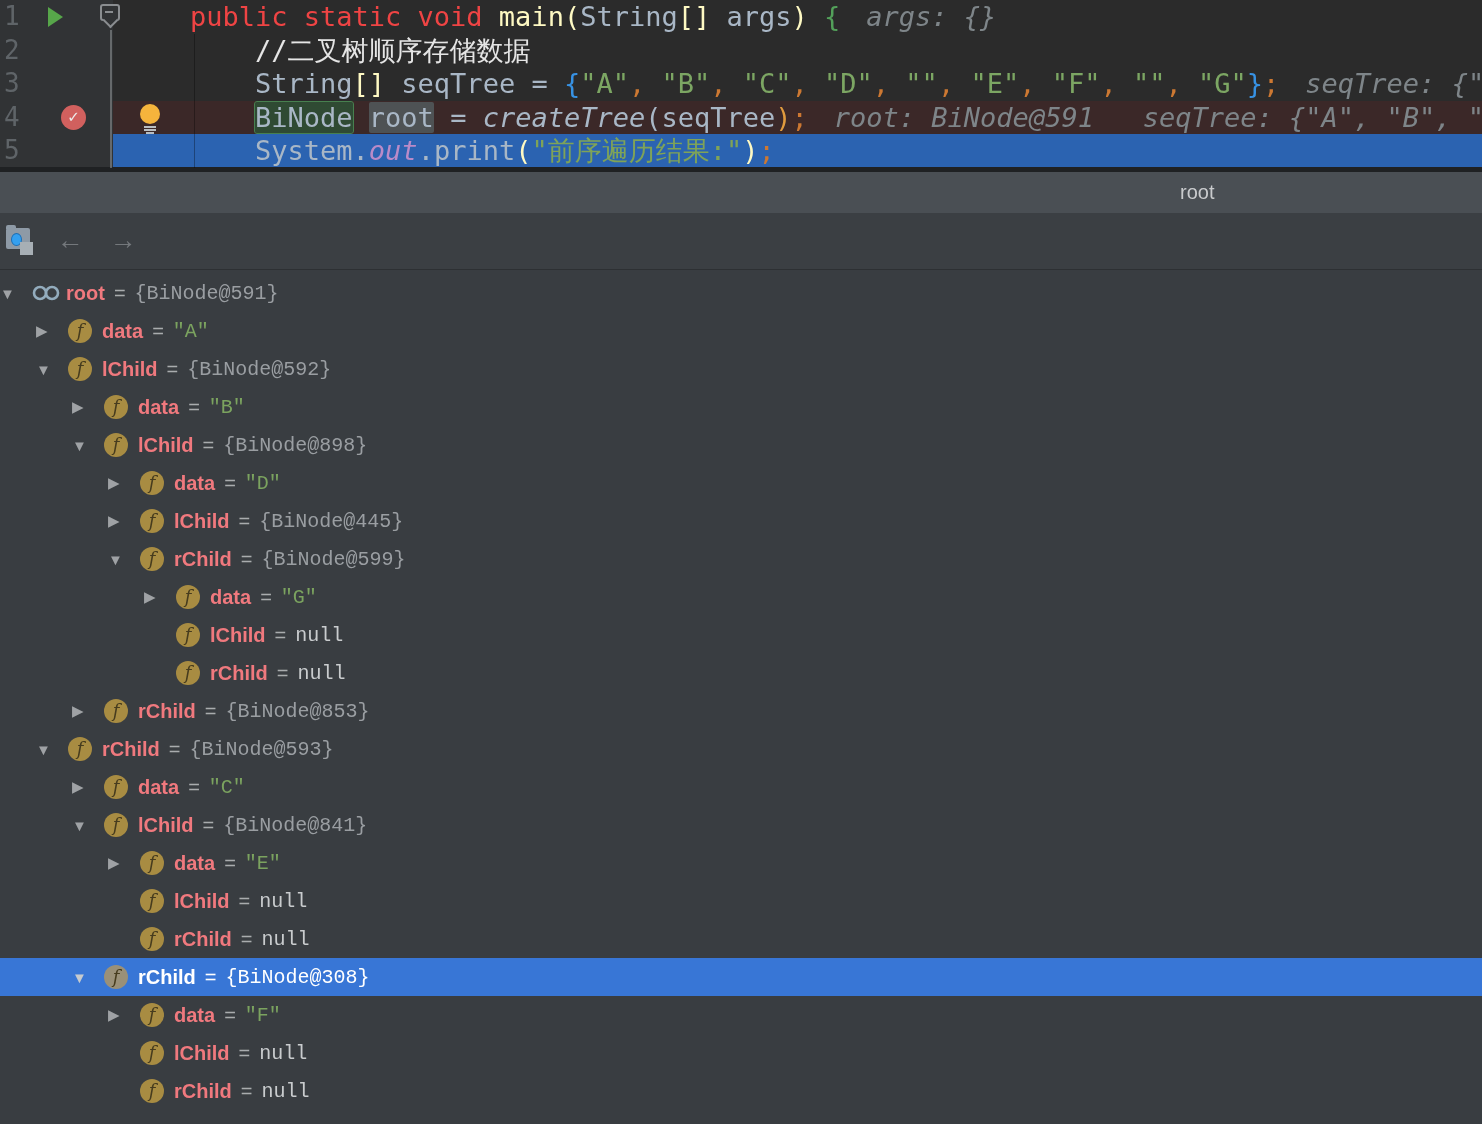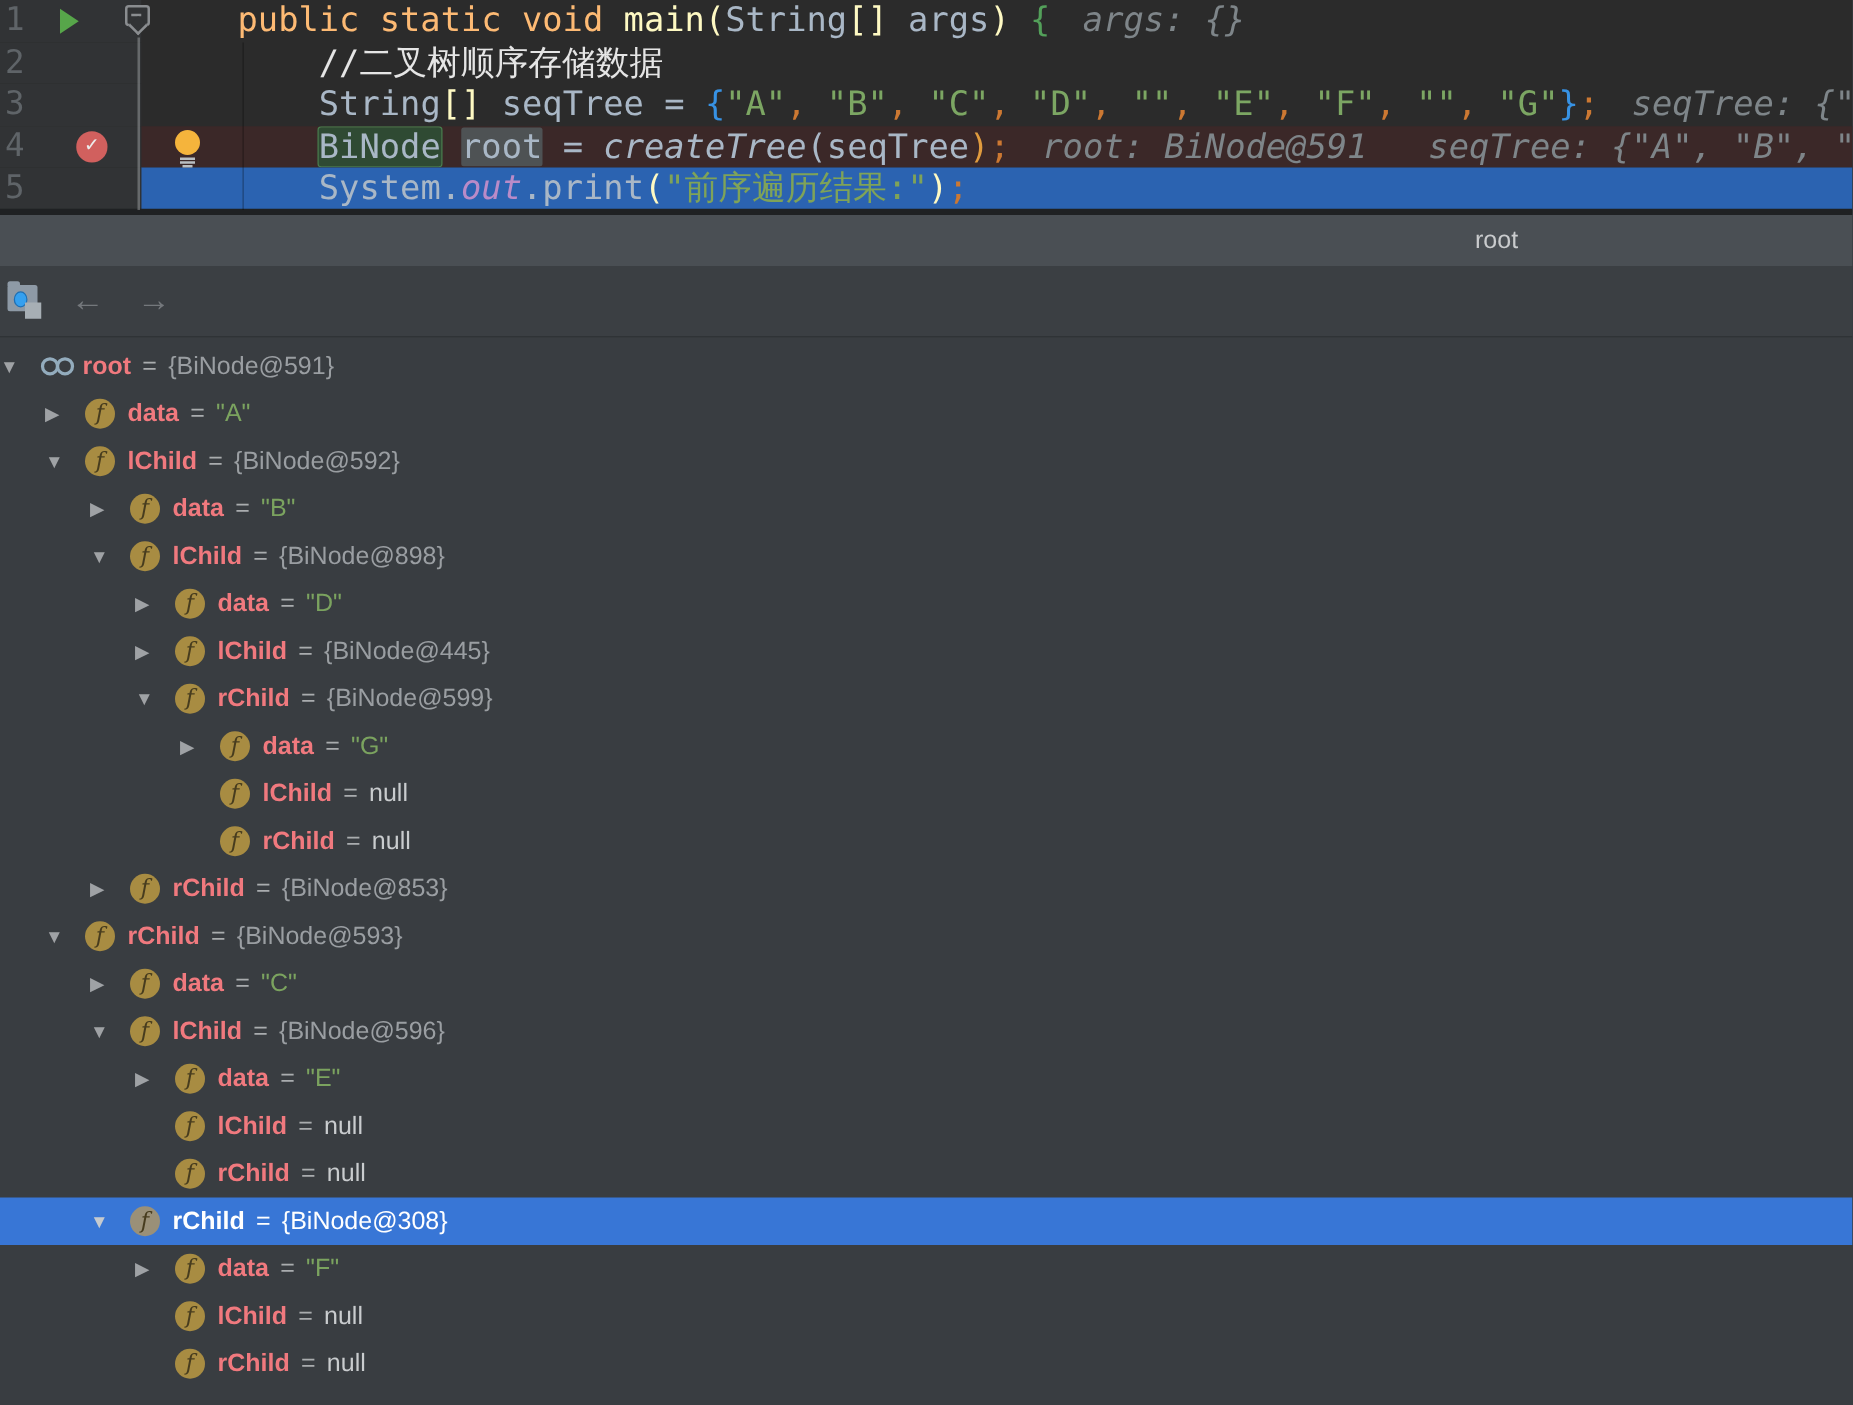--- a/index.html
+++ b/index.html
@@ -10,21 +10,21 @@
   
   #editor { position:absolute; left:0; top:0; width:1482px; height:168px; background:#2B2B2B; }
   .line { position:relative; width:100%; height:33.5px; display:flex; }
   .gutter { position:relative; width:113px; flex:0 0 113px; background:#313335; }
   .lnum { position:absolute; left:4px; top:0; font-family:"DejaVu Sans Mono",monospace;
           font-size:26px; line-height:33.5px; color:#5F6468; }
   .code { flex:1 1 auto; padding-left:77px; font-family:"DejaVu Sans Mono",monospace;
           font-size:27px; line-height:33.5px; white-space:pre; overflow:hidden; }
   .line.bg-break .code { background:#3B2828; }
   .line.bg-exec  .code { background:#2B63B1; }
-  .c-kw{color:#fdba74} .c-plain{color:#A9B7C6} .c-gold{color:#fef9c3} .c-gold2{color:#E09B3E}
+  .c-kw{color:#ef4444} .c-plain{color:#A9B7C6} .c-gold{color:#fef9c3} .c-gold2{color:#E09B3E}
   .c-greenbr{color:#53A05A} .c-bluebr{color:#3792E4} .c-str{color:#7CA663} .c-str5{color:#7FA358}
   .c-orange{color:#CC7832} .c-comment{color:#e5e5e5}
   .c-method{color:#A9B7C6; font-style:italic} .c-sfield{color:#B98BC8; font-style:italic}
   .hl-green{background:#2F4A33; outline:1.5px solid #47804F; border-radius:2px;}
   .hl-gray{background:#4E5254; border-radius:2px;}
   .hint{color:#7E8589; font-style:italic; margin-left:26px;text-align:right;}
 
   .run-arrow { position:absolute; left:48px; top:7px; width:0; height:0;
                border-left:15px solid #57A64A; border-top:10px solid transparent;
                border-bottom:10px solid transparent; }
@@ -78,21 +78,21 @@
   .arrow { flex:0 0 18px; width:18px; font-size:15px; color:#9FA2A5; text-align:left;
            margin-right:14px; }
   .trow.sel .arrow { color:#C6CACE; }
   .ficon { flex:0 0 24px; width:24px; height:24px; border-radius:50%; background:#A88C42;
            color:#473C1E; font-family:"DejaVu Serif",serif; font-style:italic; font-size:18px;
            text-align:center; line-height:23px; margin-right:10px; }
   .trow.sel .ficon { background:#9A9078; }
   .wicon { flex:0 0 28px; width:28px; height:18px; margin-right:6px; }
   .tname { font-size:20px; font-weight:bold; color:#F0797E; margin-right:9px; }
   .teq { font-size:20px; color:#A9ACAE; margin-right:9px; }
-  .tval { font-size:20px; }
+  .tval { font-size:20px;font-family:Liberation Mono, monospace; }
   .tval.v-obj { color:#9A9EA2; } .tval.v-str { color:#7BA35F; } .tval.v-null { color:#C9CCCE; }
   .trow.sel .tname,.trow.sel .teq,.trow.sel .tval { color:#FFFFFF; }
 </style>
 </head>
 <body>
 
 <div id="stage">
 
   <div id="editor">
       <div class="line">
@@ -269,21 +269,21 @@
         <span class="tname">data</span>
         <span class="teq">=</span>
         <span class="tval v-str">"C"</span>
       </div>
       <div class="trow">
         <span class="tpad" style="width: 72px;"></span>
         <span class="arrow">▼</span>
         <span class="ficon">f</span>
         <span class="tname">lChild</span>
         <span class="teq">=</span>
-        <span class="tval v-obj">{BiNode@596}</span>
+        <span class="tval v-obj">{BiNode@841}</span>
       </div>
       <div class="trow">
         <span class="tpad" style="width: 108px;"></span>
         <span class="arrow">▶</span>
         <span class="ficon">f</span>
         <span class="tname">data</span>
         <span class="teq">=</span>
         <span class="tval v-str">"E"</span>
       </div>
       <div class="trow">

